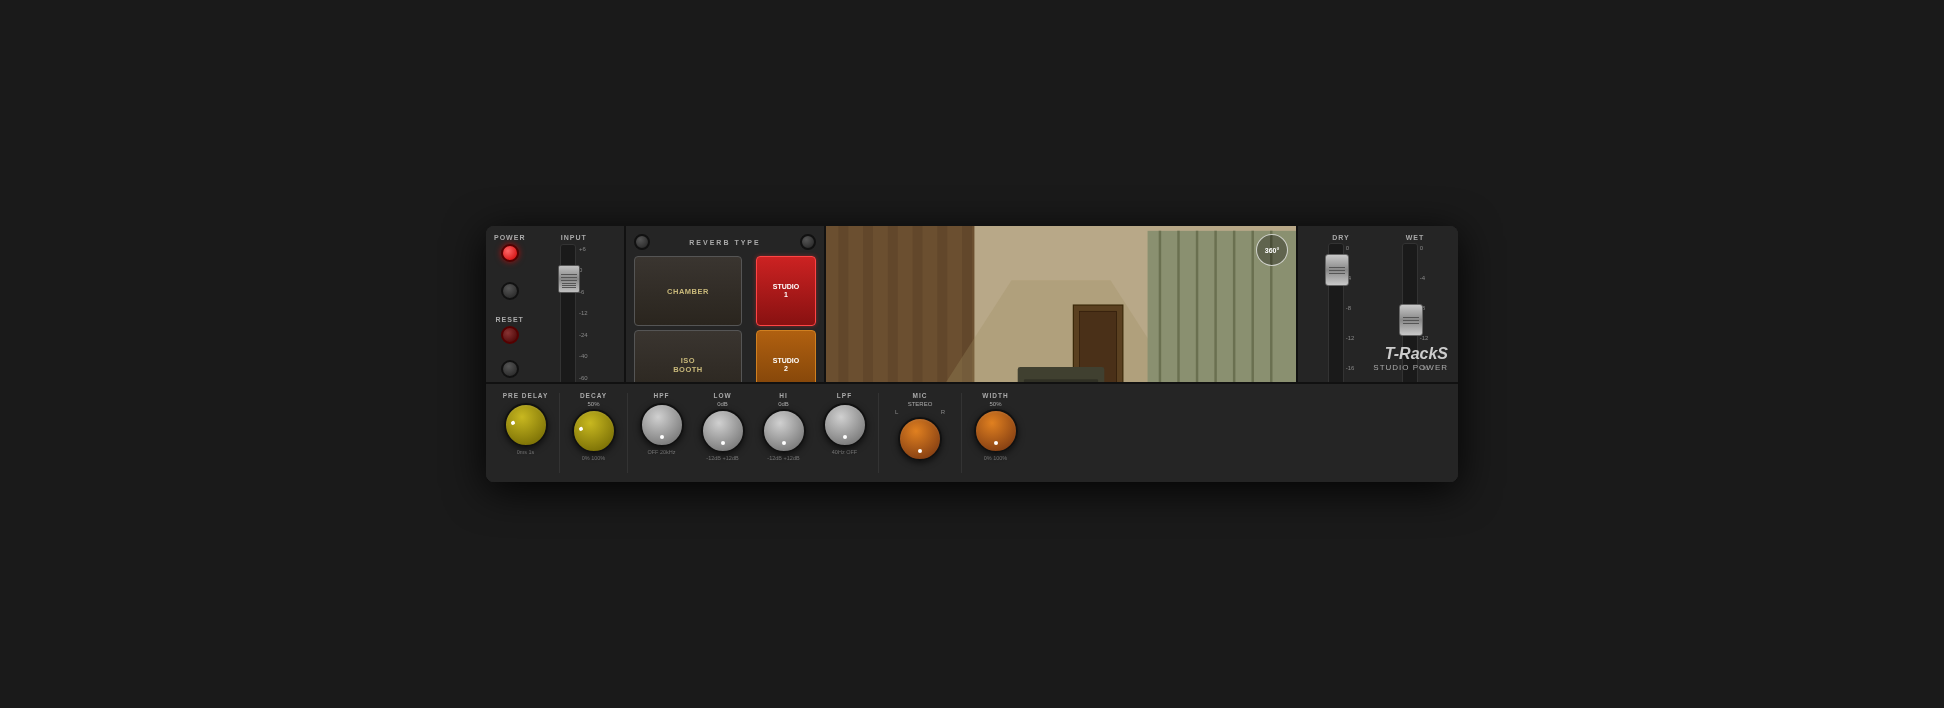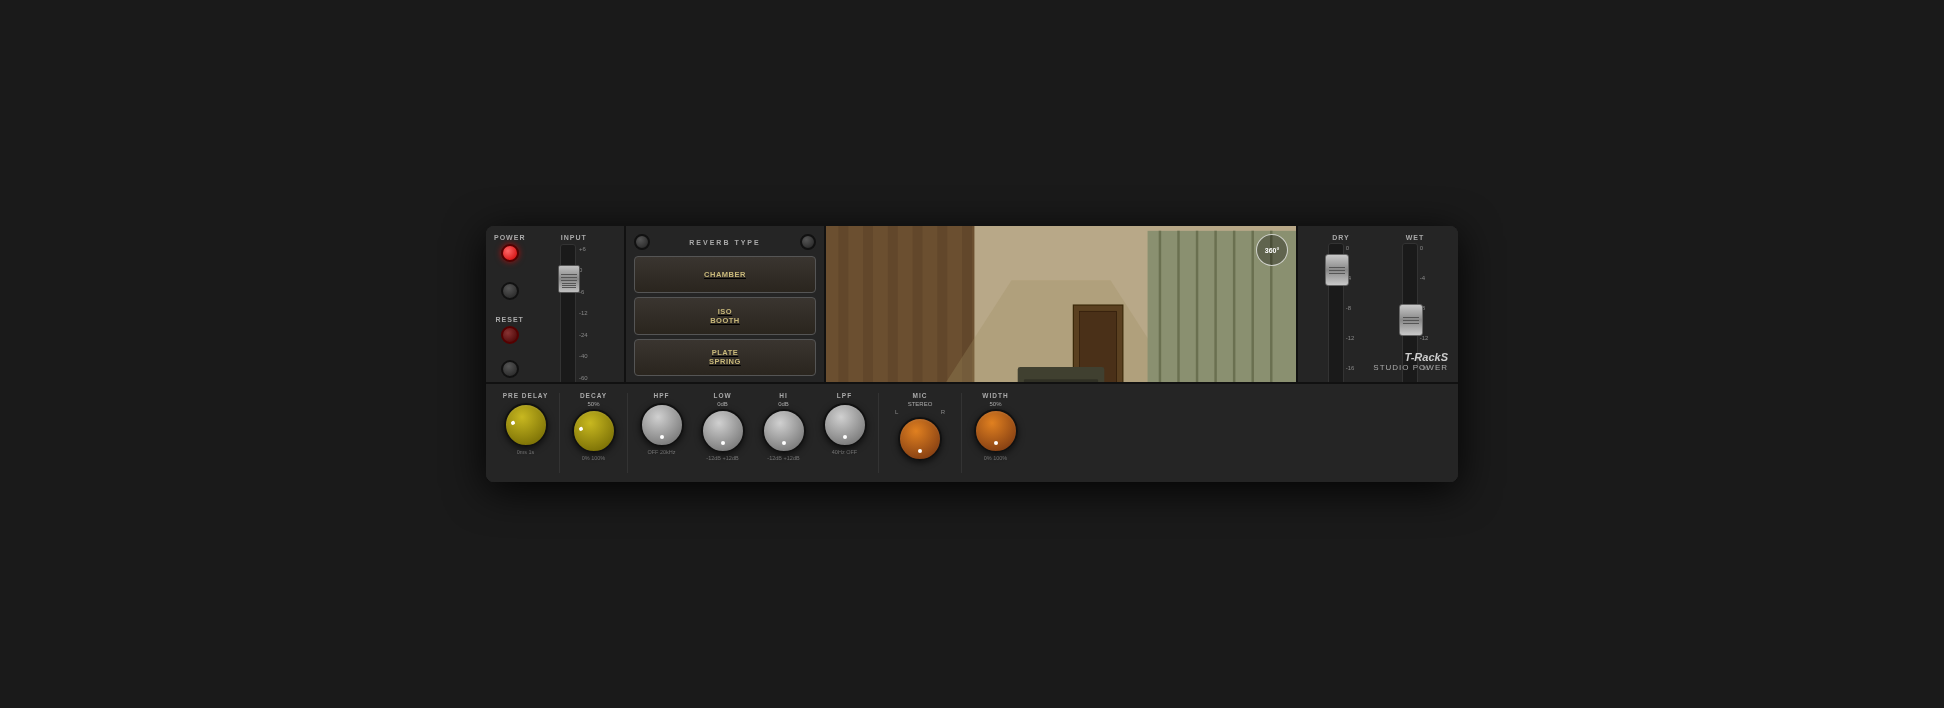--- a/index.html
+++ b/index.html
@@ -142,24 +142,23 @@
     .round-knob-small {
       width: 16px;
       height: 16px;
       border-radius: 50%;
       background: radial-gradient(circle at 35% 30%, #555, #222);
       border: 2px solid #111;
       cursor: pointer;
     }
     .reverb-buttons-row {
       display: flex;
-      flex-direction: column;
+      flex-direction: row;
       gap: 14px;
       flex: 1;
-      text-decoration: underline;
     }
     .reverb-col-left {
       display: flex;
       flex-direction: column;
       gap: 4px;
       flex: 1;
     }
     .reverb-col-right {
       display: flex;
       flex-direction: column;
@@ -626,21 +625,21 @@
             <span>-16</span>
             <span>-24</span>
             <span>-60</span>
             <span>-∞</span>
           </div>
         </div>
         <button class="solo-btn">SOLO</button>
       </div>
 
       <div style="position:absolute;bottom:110px;right:10px;text-align:right;">
-        <div style="color:#ccc;font-size:11px;font-style:italic;font-weight:bold;">T-RackS</div>
+        <div style="color:#ccc;font-size:16px;font-style:italic;font-weight:bold;">T-RackS</div>
         <div style="color:#aaa;font-size:8px;letter-spacing:1px;">STUDIO POWER</div>
       </div>
     </div>
   </div>
 
   <div class="bottom-panel">
 
     <div class="param-section">
       <div class="param-label">PRE DELAY</div>
       <div class="param-value"></div>

